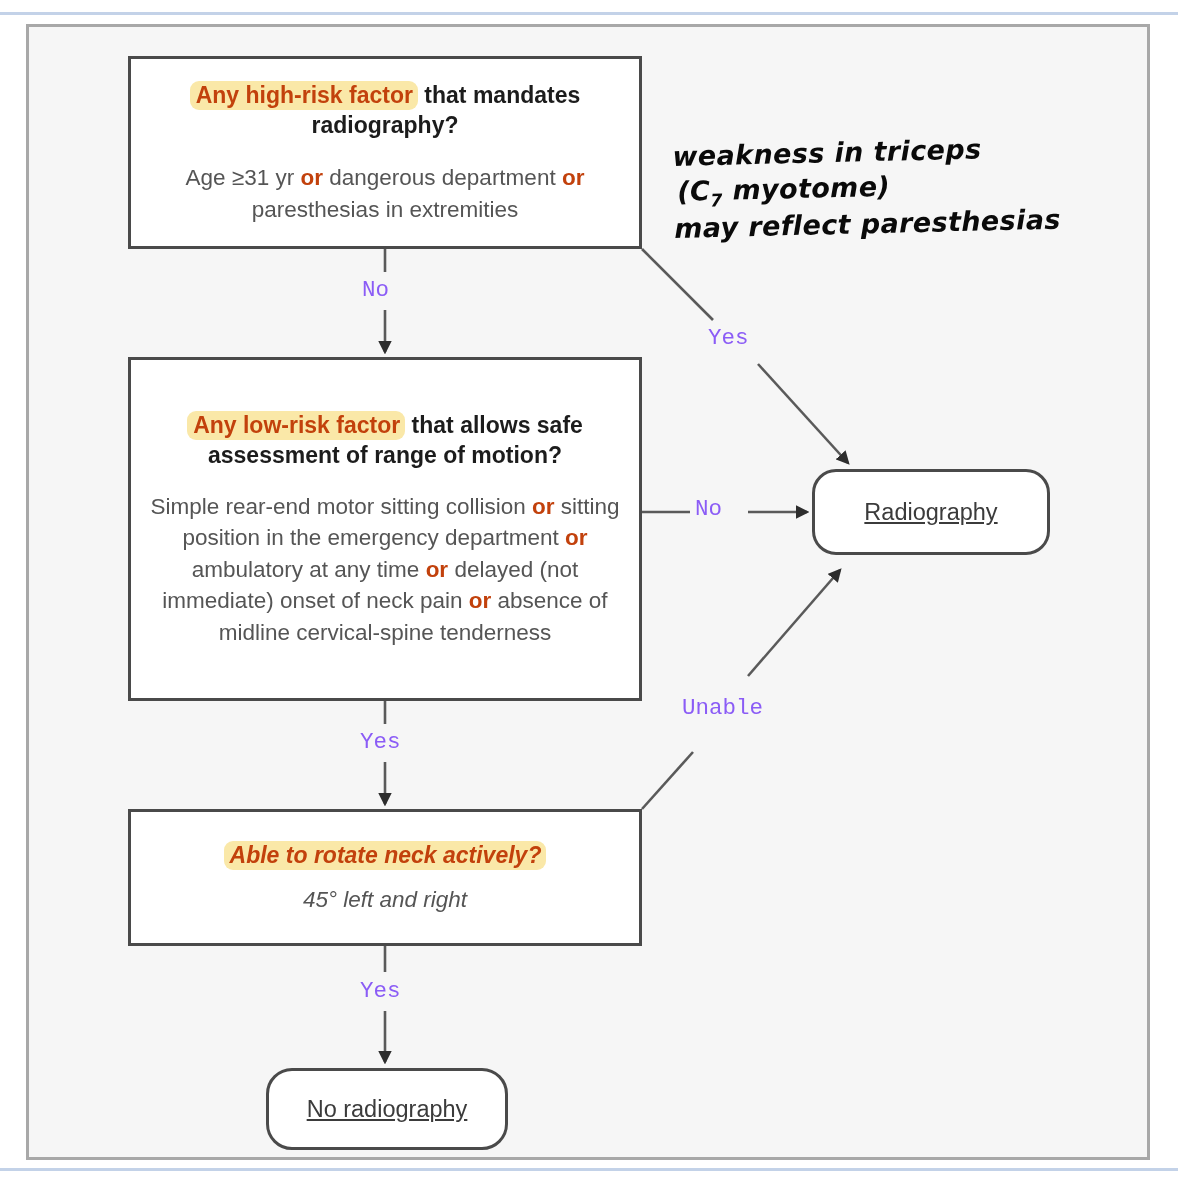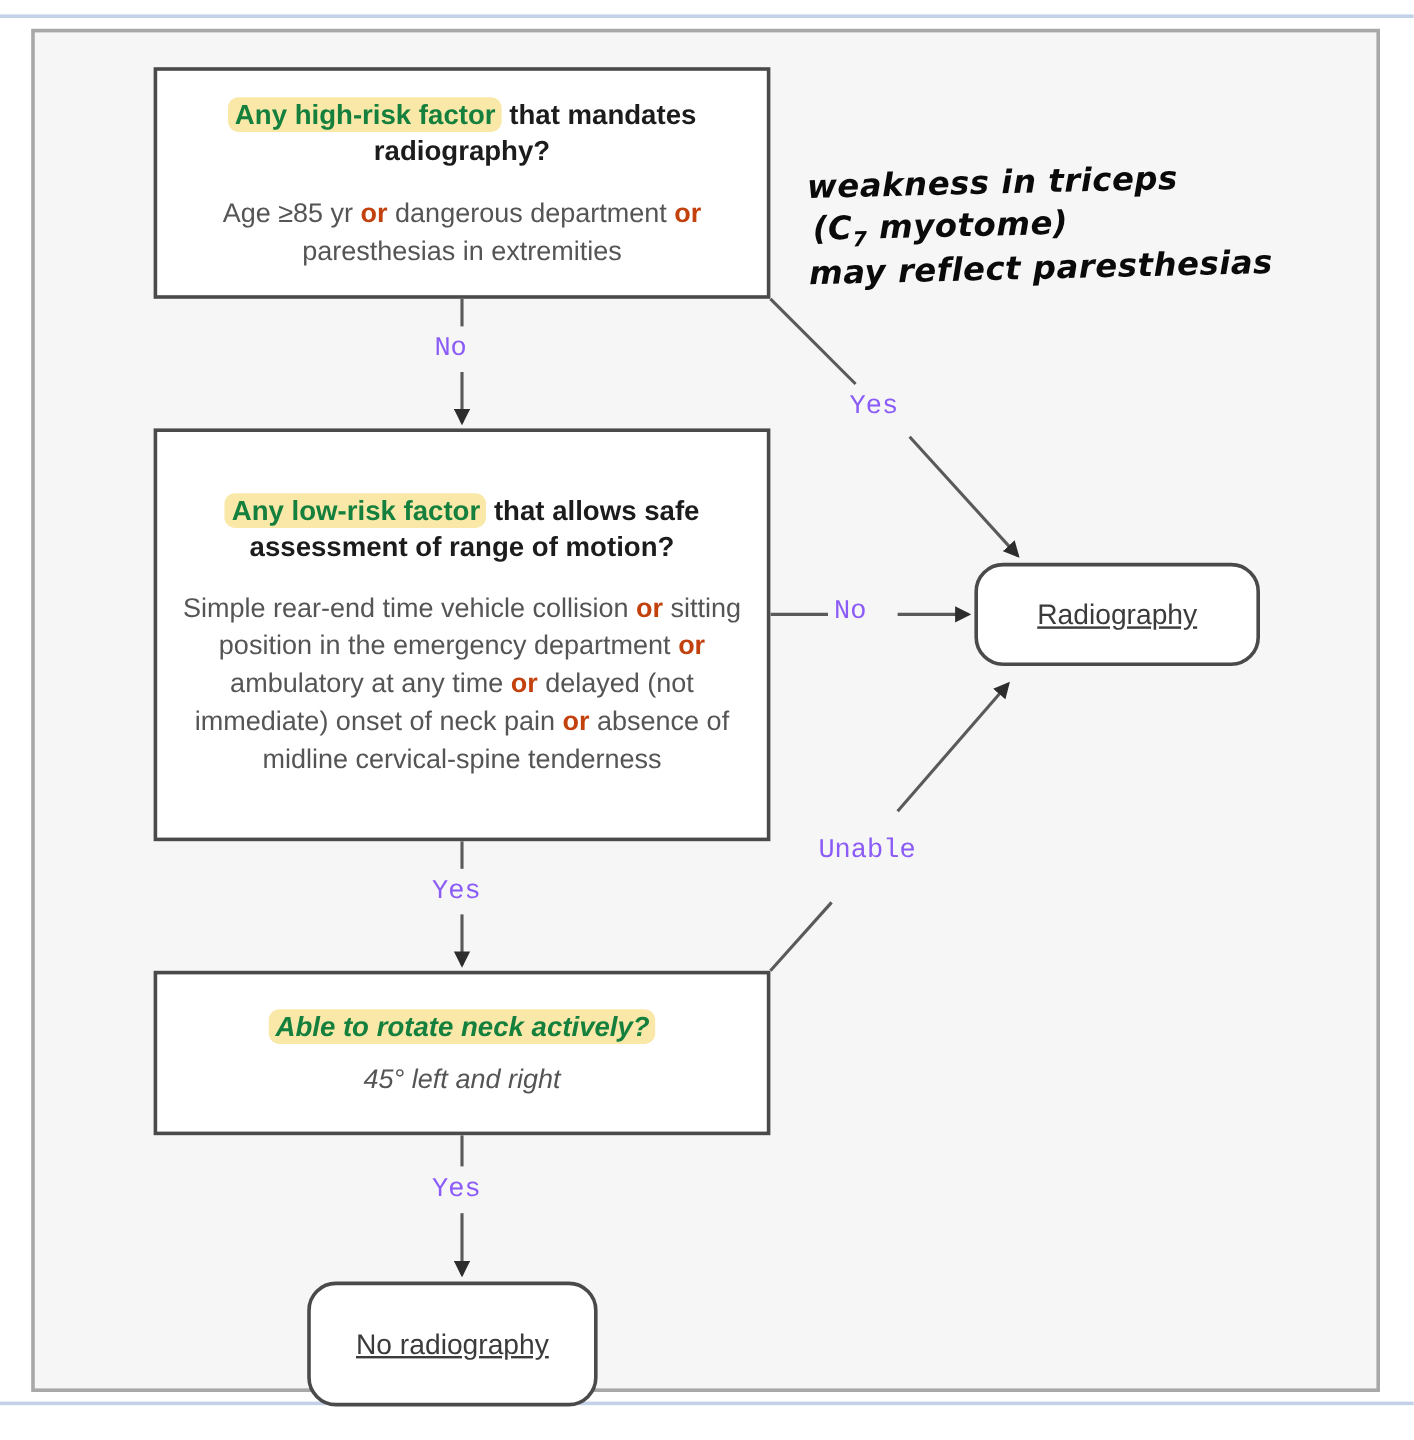--- a/index.html
+++ b/index.html
@@ -73,21 +73,21 @@
     color: #555555;
     line-height: 1.40;
     margin: 0;
     padding: 0 14px;
   }
   .box-d b { color: #c2410c; font-weight: bold; }
   .hl {
     background: #fae8a8;
     border-radius: 9px;
     padding: 1px 5px 2px 6px;
-    color: #15803d;
+    color: #c2410c;
   }
 
   #box-high-risk { left: 128px;  top: 56px;  width: 514px; height: 193px; }
   #box-high-risk .box-q { margin-bottom: 22px; }
   #box-low-risk  { left: 128px;  top: 357px; width: 514px; height: 344px; }
   #box-low-risk .box-q  { margin-bottom: 20px; }
   #box-rotate    { left: 128px;  top: 809px; width: 514px; height: 137px; font-style: italic; }
   #box-rotate .box-q    { margin-bottom: 14px; }
 
   
@@ -98,21 +98,21 @@
     border-radius: 24px;
     box-sizing: border-box;
     display: flex;
     align-items: center;
     justify-content: center;
     font-size: 23.5px;
     color: #3b3b3b;
     text-decoration: underline;
   }
   #node-radiography    { left: 812px; top: 469px; width: 238px; height: 86px; }
-  #node-no-radiography { left: 256px; top: 1068px; width: 242px; height: 104px; }
+  #node-no-radiography { left: 266px; top: 1068px; width: 242px; height: 82px; border-radius: 26px; }
 
   
   .edge-label {
     position: absolute;
     font-size: 22.5px;
     color: #8b5cf6;
     white-space: nowrap;
     font-family: Liberation Mono, monospace;
   }
   #label-no-1     { left: 362px; top: 277px; }
@@ -172,26 +172,26 @@
 
   <line x1="642" y1="809" x2="693" y2="752" stroke="#5a5a5a" stroke-width="2.6"></line>
   <line x1="748" y1="676" x2="840" y2="570" stroke="#5a5a5a" stroke-width="2.6" marker-end="url(#arrow)"></line>
 
   <line x1="385" y1="946" x2="385" y2="972" stroke="#5a5a5a" stroke-width="2.6"></line>
   <line x1="385" y1="1011" x2="385" y2="1062" stroke="#5a5a5a" stroke-width="2.6" marker-end="url(#arrow)"></line>
 </svg>
 
 <div class="box" id="box-high-risk">
   <p class="box-q"><span class="hl">Any high-risk factor</span><span> that mandates radiography?</span></p>
-  <p class="box-d"><span>Age ≥85 yr </span><b>or</b><span> dangerous department </span><b>or</b><span> paresthesias in extremities</span></p>
+  <p class="box-d"><span>Age ≥31 yr </span><b>or</b><span> dangerous department </span><b>or</b><span> paresthesias in extremities</span></p>
 </div>
 
 <div class="box" id="box-low-risk">
   <p class="box-q"><span class="hl">Any low-risk factor</span><span> that allows safe assessment of range of motion?</span></p>
-  <p class="box-d"><span>Simple rear-end time vehicle collision </span><b>or</b><span> sitting position in the emergency department </span><b>or</b><span> ambulatory at any time </span><b>or</b><span> delayed (not immediate) onset of neck pain </span><b>or</b><span> absence of midline cervical-spine tenderness</span></p>
+  <p class="box-d"><span>Simple rear-end motor sitting collision </span><b>or</b><span> sitting position in the emergency department </span><b>or</b><span> ambulatory at any time </span><b>or</b><span> delayed (not immediate) onset of neck pain </span><b>or</b><span> absence of midline cervical-spine tenderness</span></p>
 </div>
 
 <div class="box" id="box-rotate">
   <p class="box-q"><span class="hl">Able to rotate neck actively?</span></p>
   <p class="box-d">45° left and right</p>
 </div>
 
 <div class="terminal" id="node-radiography">
   <span>Radiography</span>
 </div>

